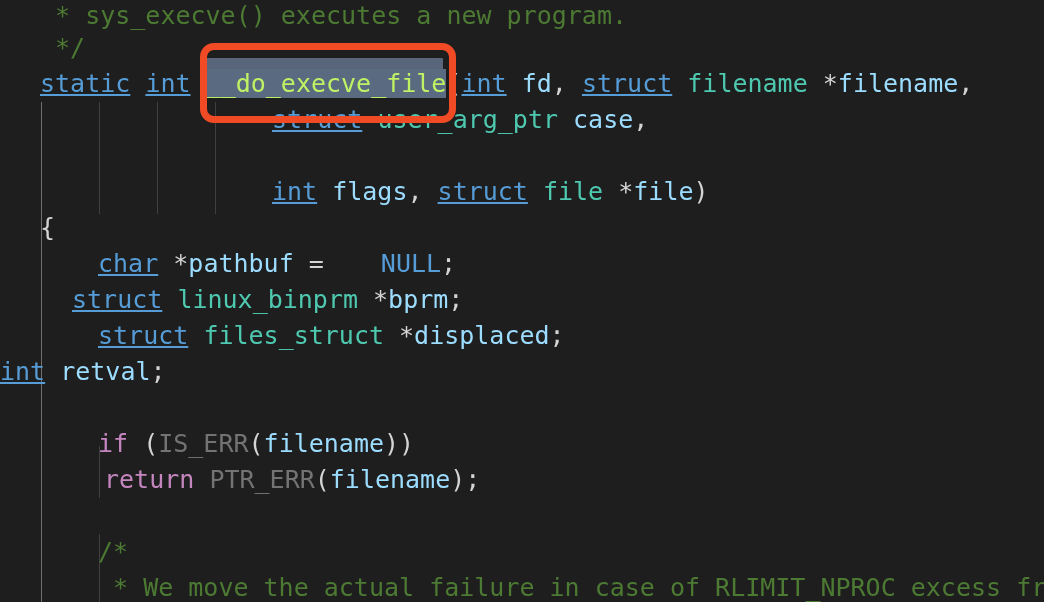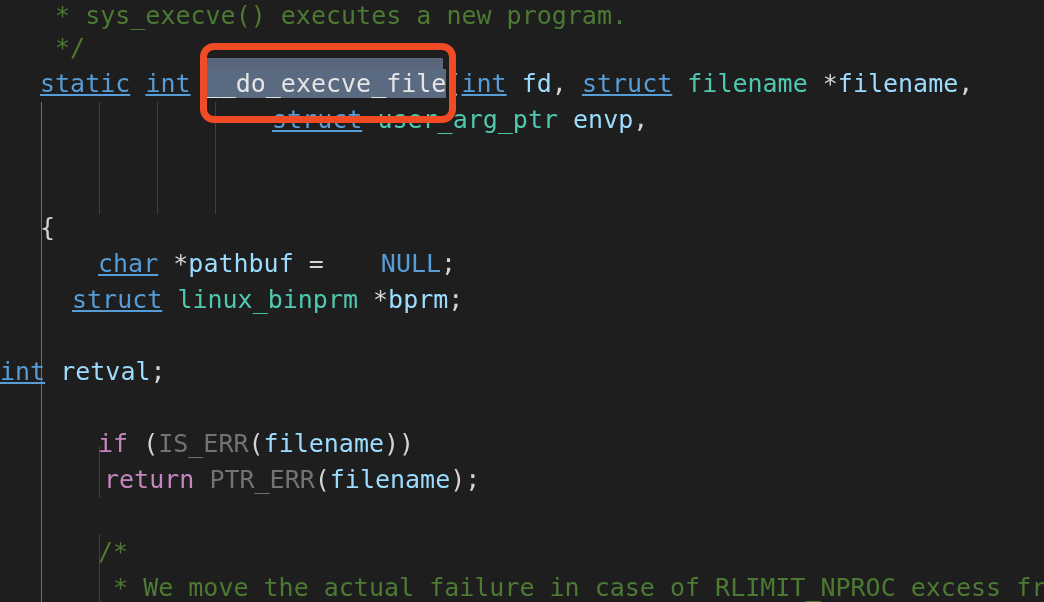--- a/index.html
+++ b/index.html
@@ -57,21 +57,21 @@
 
   
   .t-comment  { color: #4d7a33; }
   .t-keyword  { color: #c586c0; }
   .t-type     { color: #569cd6; text-decoration: underline; }
   .t-ident    { color: #9cdcfe; }
   .t-struct   { color: #4ec9b0; }
   .t-func     { color: #737373; }
   .t-const    { color: #569cd6; margin-left: 42px; }
   .t-plain    { color: #d4d4d4; }
-  .t-sel      { background: #5a6a80; color: #e5e5e5; }
+  .t-sel      { background: #5a6a80; color: #bef264; }
 
   
   .sel-block {
     position: absolute;
     background: #58657a;
     border-radius: 1px;
   }
 
   
   .annot-box {
@@ -98,24 +98,26 @@
       <div class="indent-guide" style="left: 99px; top: 440px; height: 52px;"></div>
       <div class="indent-guide" style="left: 99px; top: 528px; height: 74px;"></div>
     </div>
 
   <div class="sel-block" id="sel-block" style="left: 205px; top: 58px; width: 238px; height: 34px; background: rgb(88, 101, 122);"></div>
 
   <div class="code-surface" id="code-lines">
       <div class="line" style="top: -8px; padding-left: 40px;"><span class="t-comment"> * sys_execve() executes a new program.</span></div>
       <div class="line" style="top: 24px; padding-left: 40px;"><span class="t-comment"> */</span></div>
       <div class="line" style="top: 60px; padding-left: 40px;"><span class="t-type">static</span><span class="t-plain"> </span><span class="t-type">int</span><span class="t-plain"> </span><span class="t-sel">__do_execve_file</span><span class="t-plain">(</span><span class="t-type">int</span><span class="t-plain"> </span><span class="t-ident">fd</span><span class="t-plain">, </span><span class="t-type">struct</span><span class="t-plain"> </span><span class="t-struct">filename</span><span class="t-plain"> *</span><span class="t-ident">filename</span><span class="t-plain">,</span></div>
-      <div class="line" style="top: 96px; padding-left: 272px;"><span class="t-type">struct</span><span class="t-plain"> </span><span class="t-struct">user_arg_ptr</span><span class="t-plain"> </span><span class="t-ident">envp</span><span class="t-plain">,</span></div>
+      <div class="line" style="top: 96px; padding-left: 272px;"><span class="t-type">struct</span><span class="t-plain"> </span><span class="t-struct">user_arg_ptr</span><span class="t-plain"> </span><span class="t-ident">case</span><span class="t-plain">,</span></div>
+      <div class="line" style="top: 168px; padding-left: 272px;"><span class="t-type">int</span><span class="t-plain"> </span><span class="t-ident">flags</span><span class="t-plain">, </span><span class="t-type">struct</span><span class="t-plain"> </span><span class="t-struct">file</span><span class="t-plain"> *</span><span class="t-ident">file</span><span class="t-plain">)</span></div>
       <div class="line" style="top: 204px; padding-left: 40px;"><span class="t-plain">{</span></div>
       <div class="line" style="top: 240px; padding-left: 98px;"><span class="t-type">char</span><span class="t-plain"> *</span><span class="t-ident">pathbuf</span><span class="t-plain"> = </span><span class="t-const">NULL</span><span class="t-plain">;</span></div>
       <div class="line" style="top: 276px; padding-left: 72px;"><span class="t-type">struct</span><span class="t-plain"> </span><span class="t-struct">linux_binprm</span><span class="t-plain"> *</span><span class="t-ident">bprm</span><span class="t-plain">;</span></div>
+      <div class="line" style="top: 312px; padding-left: 98px;"><span class="t-type">struct</span><span class="t-plain"> </span><span class="t-struct">files_struct</span><span class="t-plain"> *</span><span class="t-ident">displaced</span><span class="t-plain">;</span></div>
       <div class="line" style="top: 348px; "><span class="t-type">int</span><span class="t-plain"> </span><span class="t-ident">retval</span><span class="t-plain">;</span></div>
       <div class="line" style="top: 384px; padding-left: 98px;"></div>
       <div class="line" style="top: 420px; padding-left: 98px;"><span class="t-keyword">if</span><span class="t-plain"> (</span><span class="t-func">IS_ERR</span><span class="t-plain">(</span><span class="t-ident">filename</span><span class="t-plain">))</span></div>
       <div class="line" style="top: 456px; padding-left: 104px;"><span class="t-keyword">return</span><span class="t-plain"> </span><span class="t-func">PTR_ERR</span><span class="t-plain">(</span><span class="t-ident">filename</span><span class="t-plain">);</span></div>
       <div class="line" style="top: 492px; padding-left: 98px;"></div>
       <div class="line" style="top: 528px; padding-left: 98px;"><span class="t-comment">/*</span></div>
       <div class="line" style="top: 564px; padding-left: 98px;"><span class="t-comment"> * We move the actual failure in case of RLIMIT_NPROC excess from</span></div>
     </div>
 
   <div class="annot-box" id="annot-box" style="left: 200px; top: 43px; width: 256px; height: 80px; border-color: rgb(240, 75, 36);"></div>

